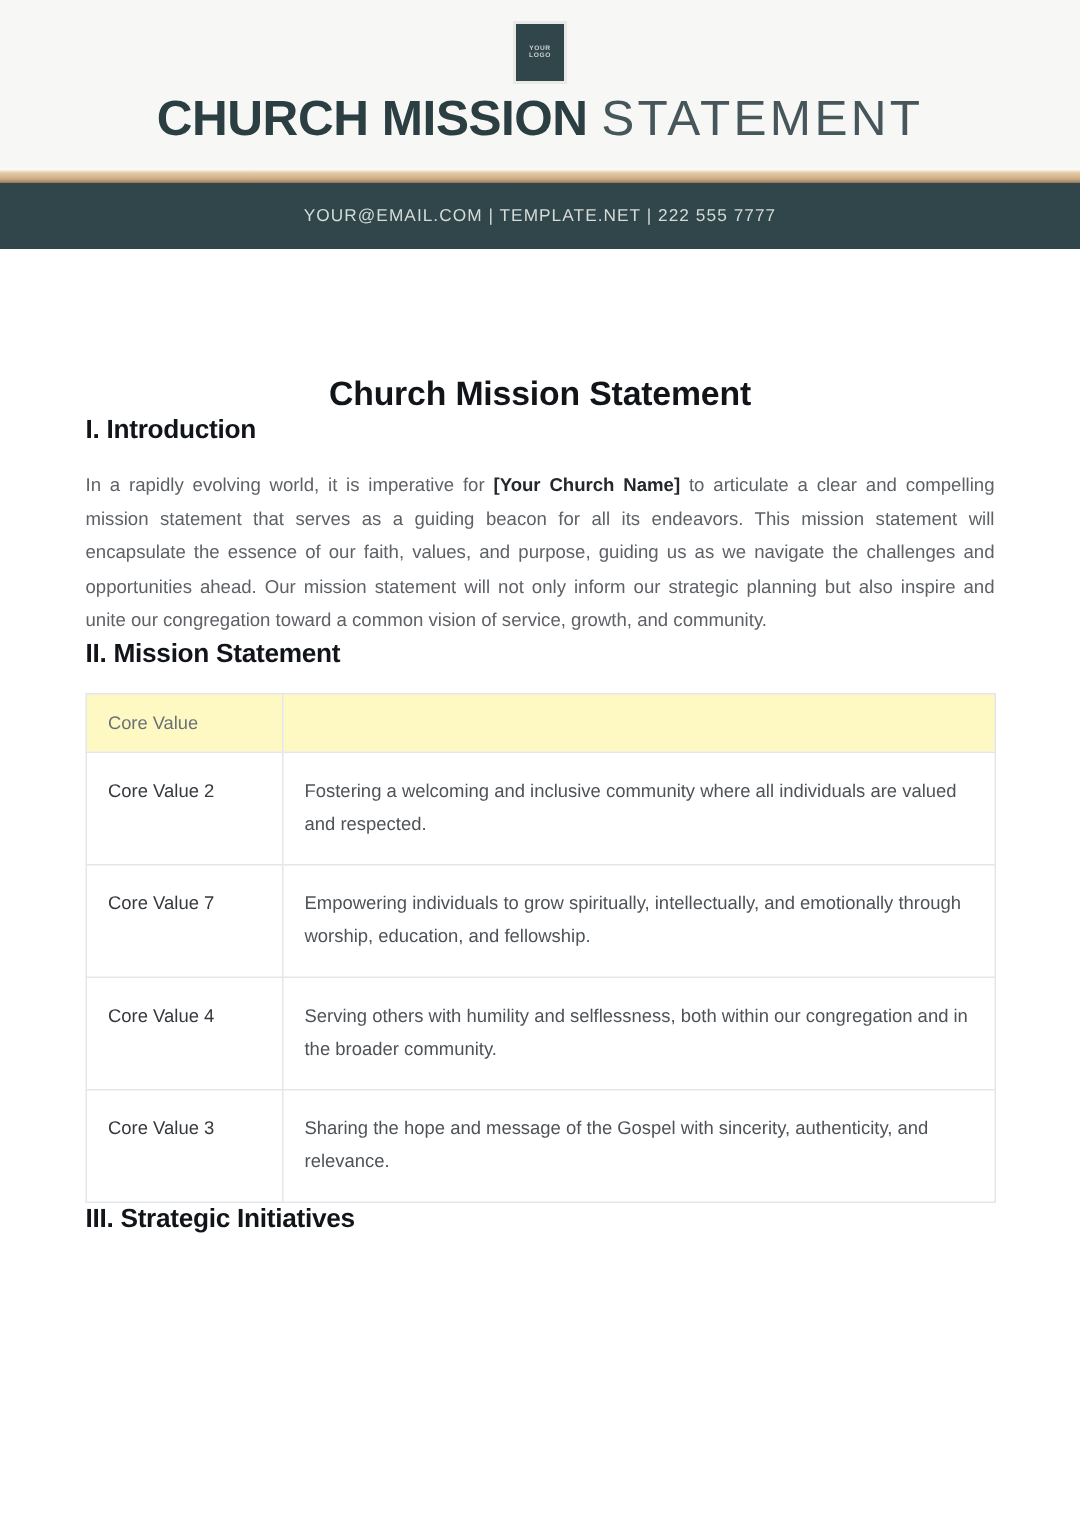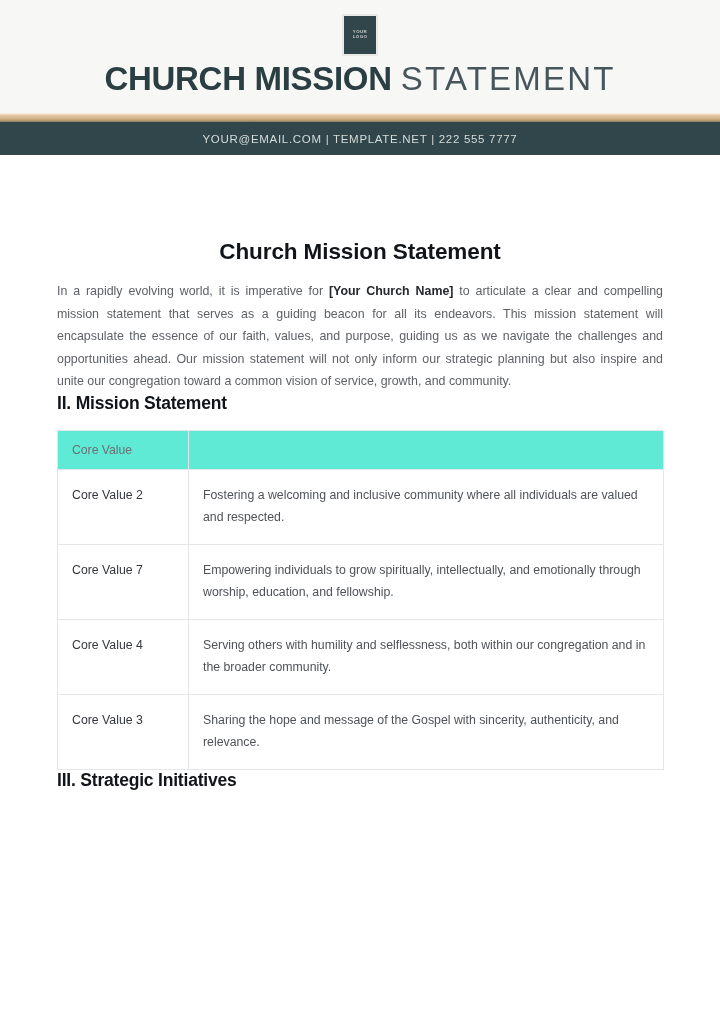--- a/index.html
+++ b/index.html
@@ -86,21 +86,21 @@
     background: linear-gradient(180deg,
         #fbf7f1 0%,
         #e4c9a5 25%,
         #d9b991 52%,
         #c5a47c 76%,
         #8a7a60 100%);
   }
 
   .contact-bar {
     width: 100%;
-    height: 33px;
+    height: 44px;
     background: #31464a;
     display: flex;
     align-items: center;
     justify-content: center;
   }
   .contact-bar .contact-text {
     color: #d4dbd9;
     font-size: 11.5px;
     letter-spacing: 0.7px;
     font-weight: 400;
@@ -158,21 +158,21 @@
     table-layout: fixed;
     background: #ffffff;
   }
   table.core-values th,
   table.core-values td {
     border: 1px solid #e4e6e9;
     vertical-align: top;
     text-align: left;
   }
   table.core-values th {
-    background: #5eead4;
+    background: #fef9c3;
     height: 38px;
     padding: 0 0 0 14px;
     font-size: 12.2px;
     font-weight: 400;
     color: #6b7075;
     vertical-align: middle;
   }
   table.core-values col.c1 { width: 131px; }
   table.core-values col.c2 { width: 475px; }
 
@@ -206,20 +206,21 @@
   <div class="gold-rule"></div>
 
   <div class="contact-bar">
     <span class="contact-text">YOUR@EMAIL.COM | TEMPLATE.NET | 222 555 7777</span>
   </div>
 
   <div class="doc-body">
 
     <div class="doc-title">Church Mission Statement</div>
 
+    <h2 class="section-heading sec-intro-heading">I. Introduction</h2>
 
     <p class="body-text"><span>In a rapidly evolving world, it is imperative for </span><span class="ph">[Your Church Name]</span><span> to articulate a clear and compelling mission statement that serves as a guiding beacon for all its endeavors. This mission statement will encapsulate the essence of our faith, values, and purpose, guiding us as we navigate the challenges and opportunities ahead. Our mission statement will not only inform our strategic planning but also inspire and unite our congregation toward a common vision of service, growth, and community.</span></p>
 
     <h2 class="section-heading sec-mission-heading">II. Mission Statement</h2>
 
 
     <table class="core-values">
       <colgroup>
           <col class="c1">
           <col class="c2">

